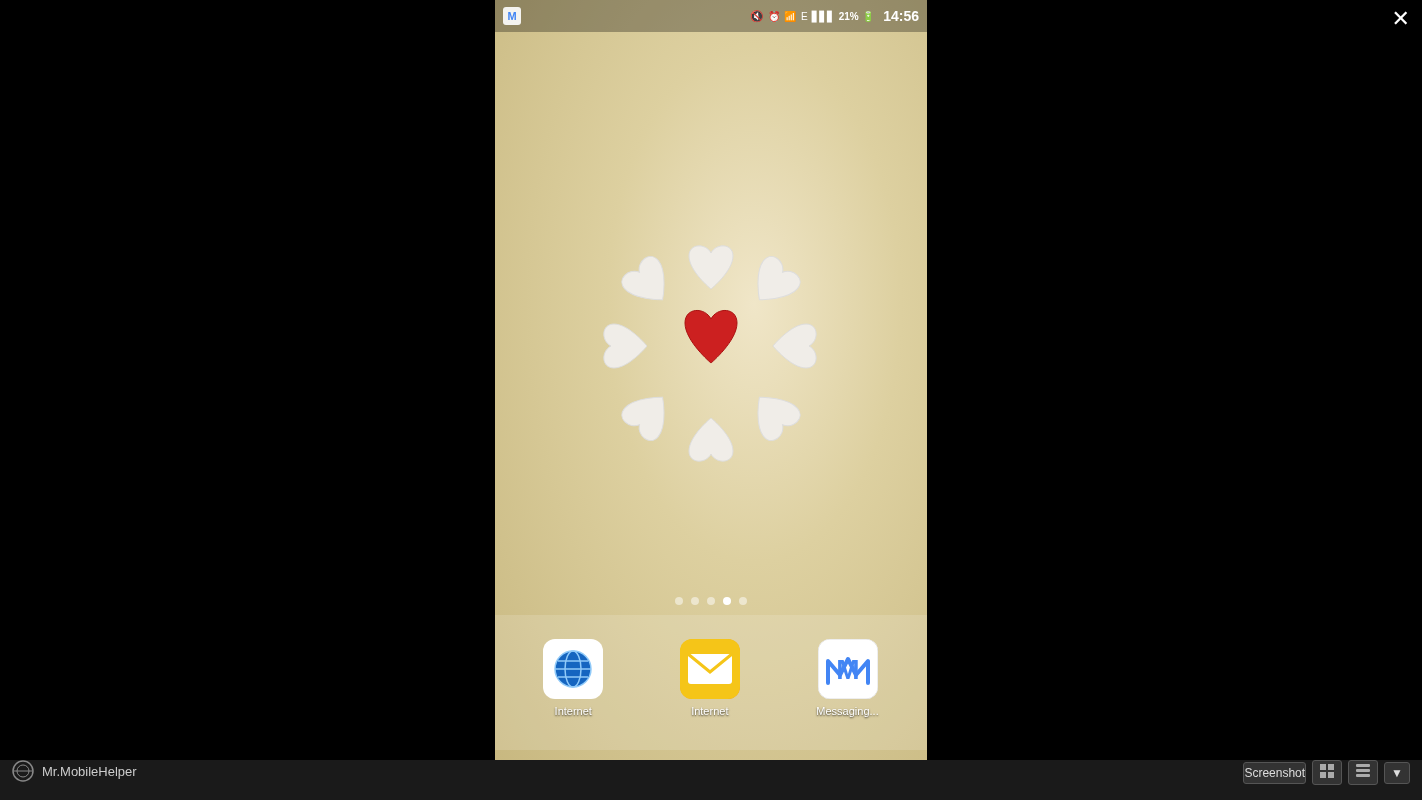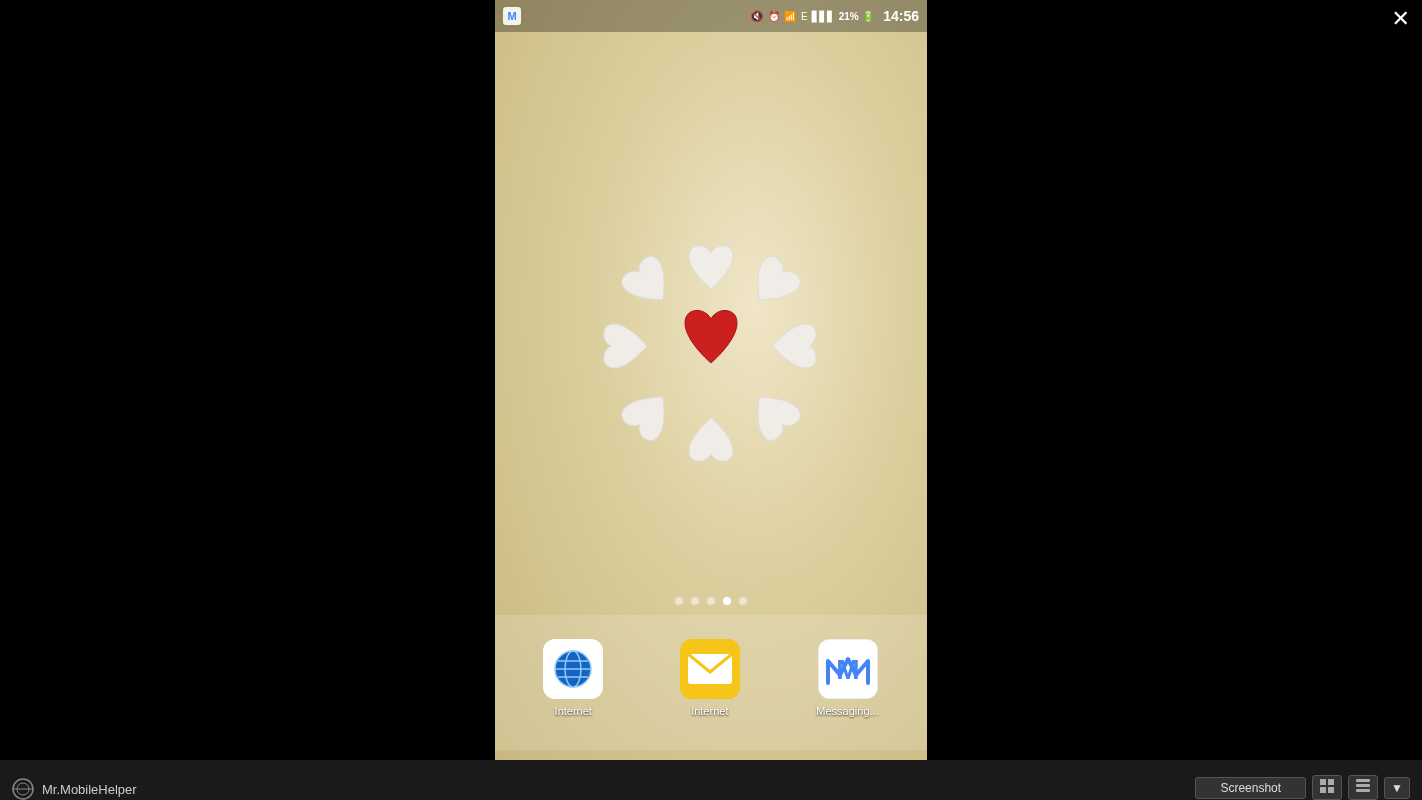--- a/index.html
+++ b/index.html
@@ -26,21 +26,21 @@
 
     
     #bottom-bar {
       position: absolute;
       bottom: 0;
       left: 0;
       width: 100%;
       height: 40px;
       background: #1a1a1a;
       display: flex;
-      align-items: flex-end;
+      align-items: flex-start;
       justify-content: space-between;
       padding: 0 12px;
       z-index: 100;
     }
 
     #branding {
       display: flex;
       align-items: center;
       gap: 8px;
       color: #ccc;
@@ -51,21 +51,21 @@
       display: flex;
       align-items: center;
       gap: 6px;
     }
 
     #screenshot-btn {
       background: #333;
       border: 1px solid #555;
       color: #ddd;
       font-size: 12px;
-      padding: 3px 24px;
+      padding: 3px 0;
       cursor: pointer;
       border-radius: 3px;
     }
 
     #view-toggle-1, #view-toggle-2 {
       background: #333;
       border: 1px solid #555;
       color: #ddd;
       font-size: 14px;
       padding: 3px 7px;

